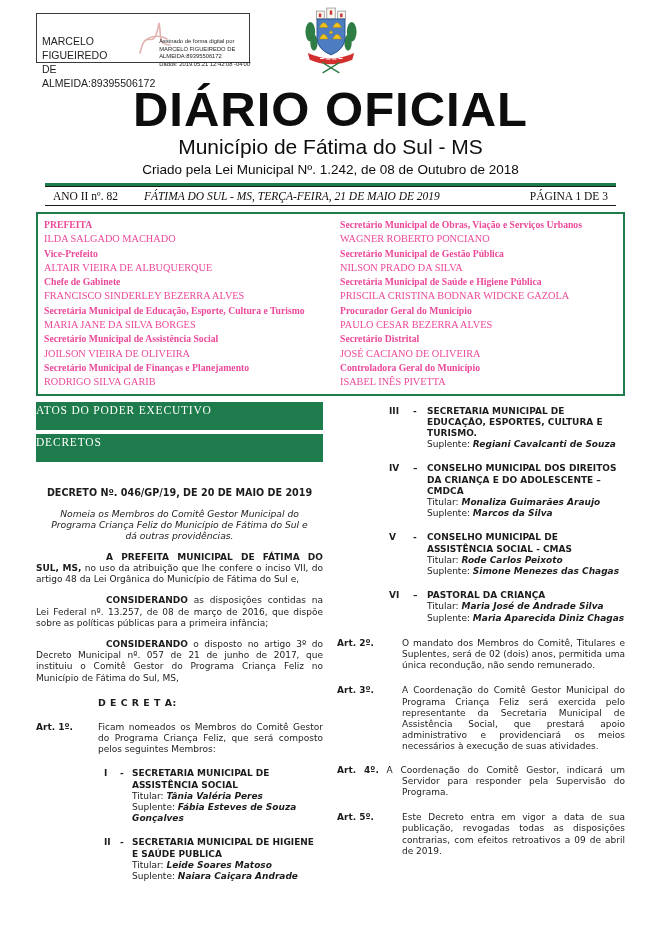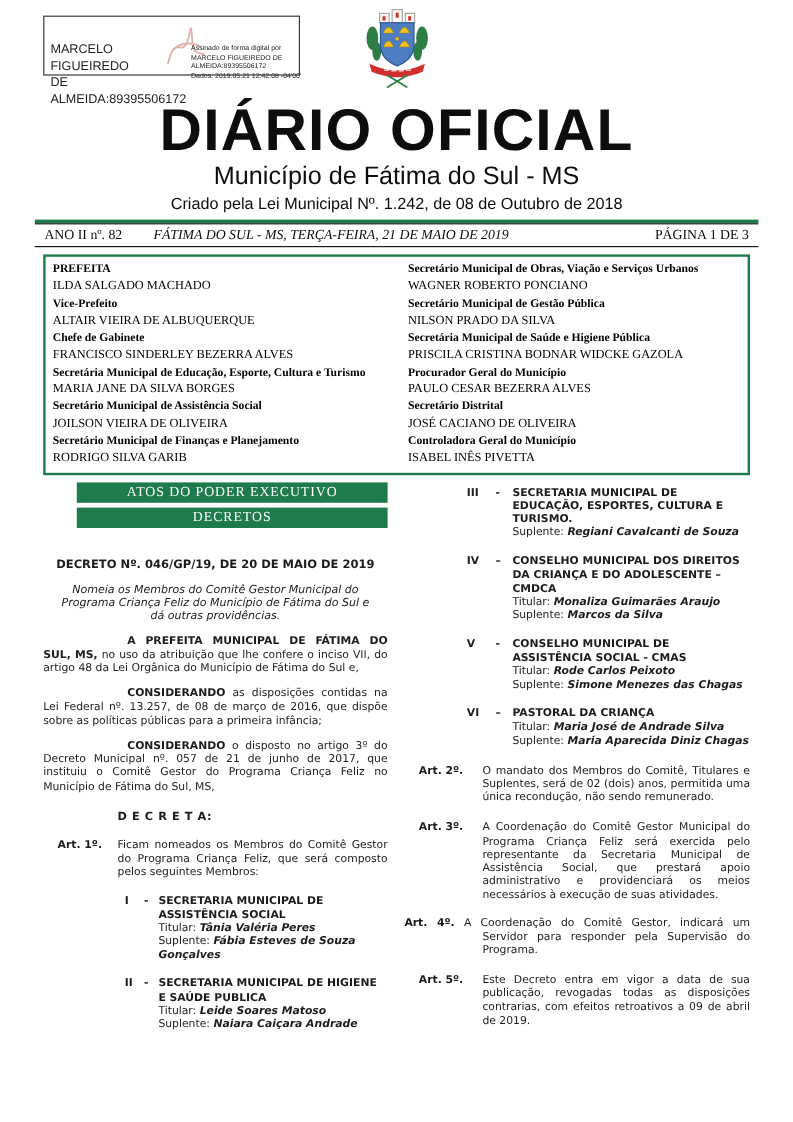--- a/index.html
+++ b/index.html
@@ -18,50 +18,50 @@
   .sig-details div{white-space:nowrap;}
   .crest{position:absolute;left:50%;top:5px;transform:translateX(-50%);}
 
   
   .masthead{text-align:center;margin-top:4px;font-family:Liberation Sans, sans-serif;color:#0d0d0d;}
   .mh-title{font-size:49px;line-height:50px;font-weight:700;letter-spacing:1px;}
   .mh-subtitle{font-size:21px;line-height:23px;margin-top:1px;}
   .mh-tagline{font-size:13.5px;line-height:17px;margin-top:3px;}
 
   
-  .dateline-wrap{margin:5px 29px 0;border-top:3px solid #1e7b4b;}
+  .dateline-wrap{margin:5px 45px 0;border-top:3px solid #1e7b4b;}
   .dateline{display:flex;align-items:center;border-top:1px solid #1a1a1a;border-bottom:1px solid #1a1a1a;
             padding:3px 8px;font-family:"Liberation Serif",serif;font-size:11.5px;color:#0d0d0d;}
   .dl-date{margin-left:26px;font-style:italic;}
   .dl-page{margin-left:auto;}
 
   
   .officials{margin:6px 36px 0;border:2px solid #1e7b4b;display:flex;gap:14px;padding:4px 6px;
-             font-family:"Liberation Serif",serif;color:#000000;}
+             font-family:"Liberation Serif",serif;color:#ec4899;}
   .off-col-left{flex:0 0 282px;}
   .off-col-right{flex:1;min-width:0;}
   .off-role{font-weight:700;font-size:9.7px;line-height:14.3px;}
   .off-name{font-size:10.3px;line-height:14.3px;}
 
   
   .main{display:flex;margin:6px 36px 0;gap:14px;align-items:flex-start;}
   .col-left{flex:0 0 287px;min-width:0;}
   .col-right{flex:1;min-width:0;}
 
-  .banner{background:#1e7b4b;color:#fff;text-align:center;font-family:"Liberation Serif",serif;
-          font-size:11.5px;height:17px;line-height:17px;letter-spacing:.8px;margin-bottom:4px;margin-left:28px;}
+  .banner{background:#1e7b4b;color:#fff;font-family:"Liberation Serif",serif;
+          font-size:11.5px;height:28px;line-height:17px;letter-spacing:.8px;margin-bottom:4px;}
 
   .decree-title{font-weight:700;text-align:center;font-size:9.6px;margin-top:25px;}
   .summary{font-style:italic;text-align:center;font-size:9.2px;line-height:11.4px;margin:10px 12px 0;}
   .pre{font-size:9px;line-height:11.2px;text-align:justify;text-indent:70px;margin:10px 0 0;}
   .pre b{font-weight:700;}
   .decreta{font-weight:700;margin:13px 0 0 62px;font-size:9.4px;letter-spacing:.5px;}
 
   .article{position:relative;margin-top:14px;font-size:9px;line-height:11.2px;}
-  .alabel{position:absolute;left:12px;top:0;font-weight:700;}
+  .alabel{position:absolute;left:0;top:0;font-weight:700;}
   .atext{margin:0 0 0 62px;text-align:justify;}
   .col-right .atext{margin-left:65px;}
   .art4{font-size:9px;line-height:11.2px;margin:12px 0 0;padding-left:65px;text-indent:-65px;text-align:justify;}
   .art4 b{font-weight:700;}
 
   .citem{display:flex;margin-top:13px;font-size:9px;line-height:11.2px;}
   .col-left .citem{padding-left:68px;}
   .col-right .citem{padding-left:52px;}
   .col-right .citem:first-child{margin-top:4px;}
   .rn{font-weight:700;flex:0 0 16px;}

